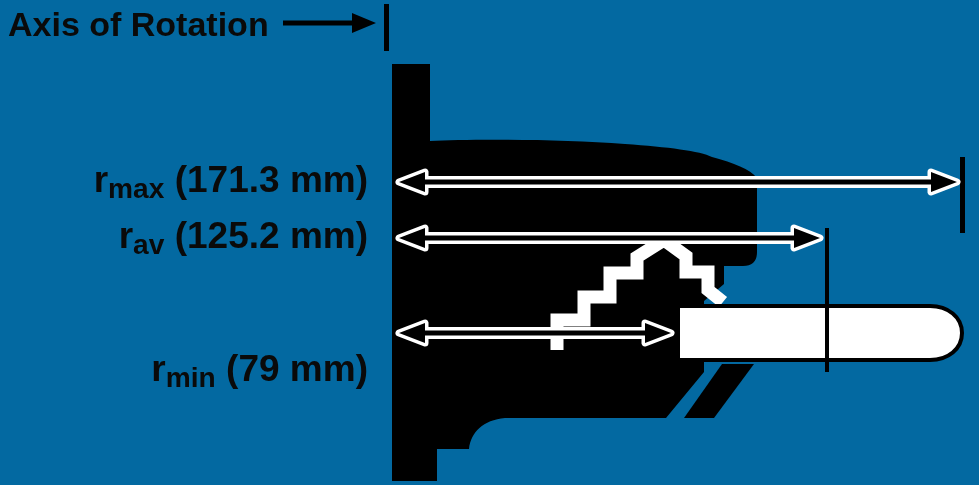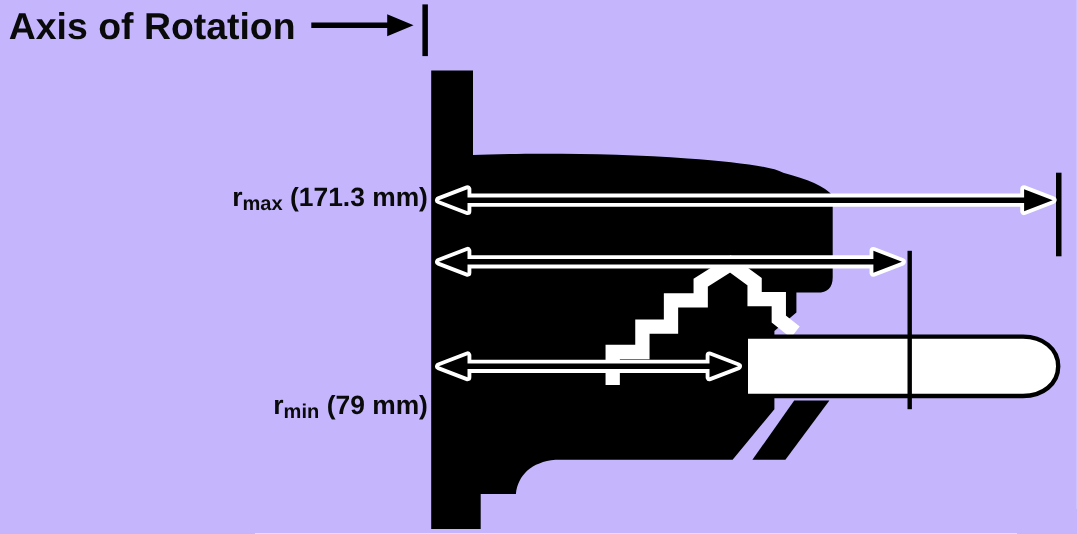--- a/index.html
+++ b/index.html
@@ -4,21 +4,21 @@
 <style>
   html, body {
     margin: 0;
     padding: 0;
     background: #ffffff;
   }
   .stage {
     position: relative;
     width: 979px;
     height: 485px;
-    background: #c4b5fd;
+    background: #0369a1;
     font-family: "Liberation Sans", sans-serif;
     color: #000000;
     overflow: hidden;
   }
   .stage svg {
     position: absolute;
     left: 0;
     top: 0;
   }
   .axis-label {
@@ -26,23 +26,23 @@
     left: 8px;
     top: 2px;
     font-size: 34px;
     font-weight: 600;
     line-height: 44px;
     white-space: nowrap;
     color: #0a0a0a;
   }
   .rlabel {
     position: absolute;
-    right: 590px;
+    right: 611px;
     white-space: nowrap;
-    font-size: 24px;
+    font-size: 37px;
     font-weight: 600;
     line-height: 44px;
     color: #0a0a0a;
   }
   .rlabel .sub {
     font-size: 0.76em;
     position: relative;
     top: 0.22em;
   }
   .rlabel .val {
@@ -91,18 +91,21 @@
 
     <polygon fill="#000000" stroke="#ffffff" stroke-width="7" stroke-linejoin="round" paint-order="stroke" points="399,333 425,323 425,330.5 645,330.5 645,323 671,333 645,343 645,335.5 425,335.5 425,343"></polygon>
   </svg>
 
   <div class="axis-label">Axis of Rotation</div>
 
   <div class="rlabel rlabel-max">
     <span class="sym">r</span><span class="sub">max</span><span class="val">(171.3 mm)</span>
   </div>
 
+  <div class="rlabel rlabel-av">
+    <span class="sym">r</span><span class="sub">av</span><span class="val">(125.2 mm)</span>
+  </div>
 
   <div class="rlabel rlabel-min">
     <span class="sym">r</span><span class="sub">min</span><span class="val">(79 mm)</span>
   </div>
 
 </div>
 
 </body></html>

